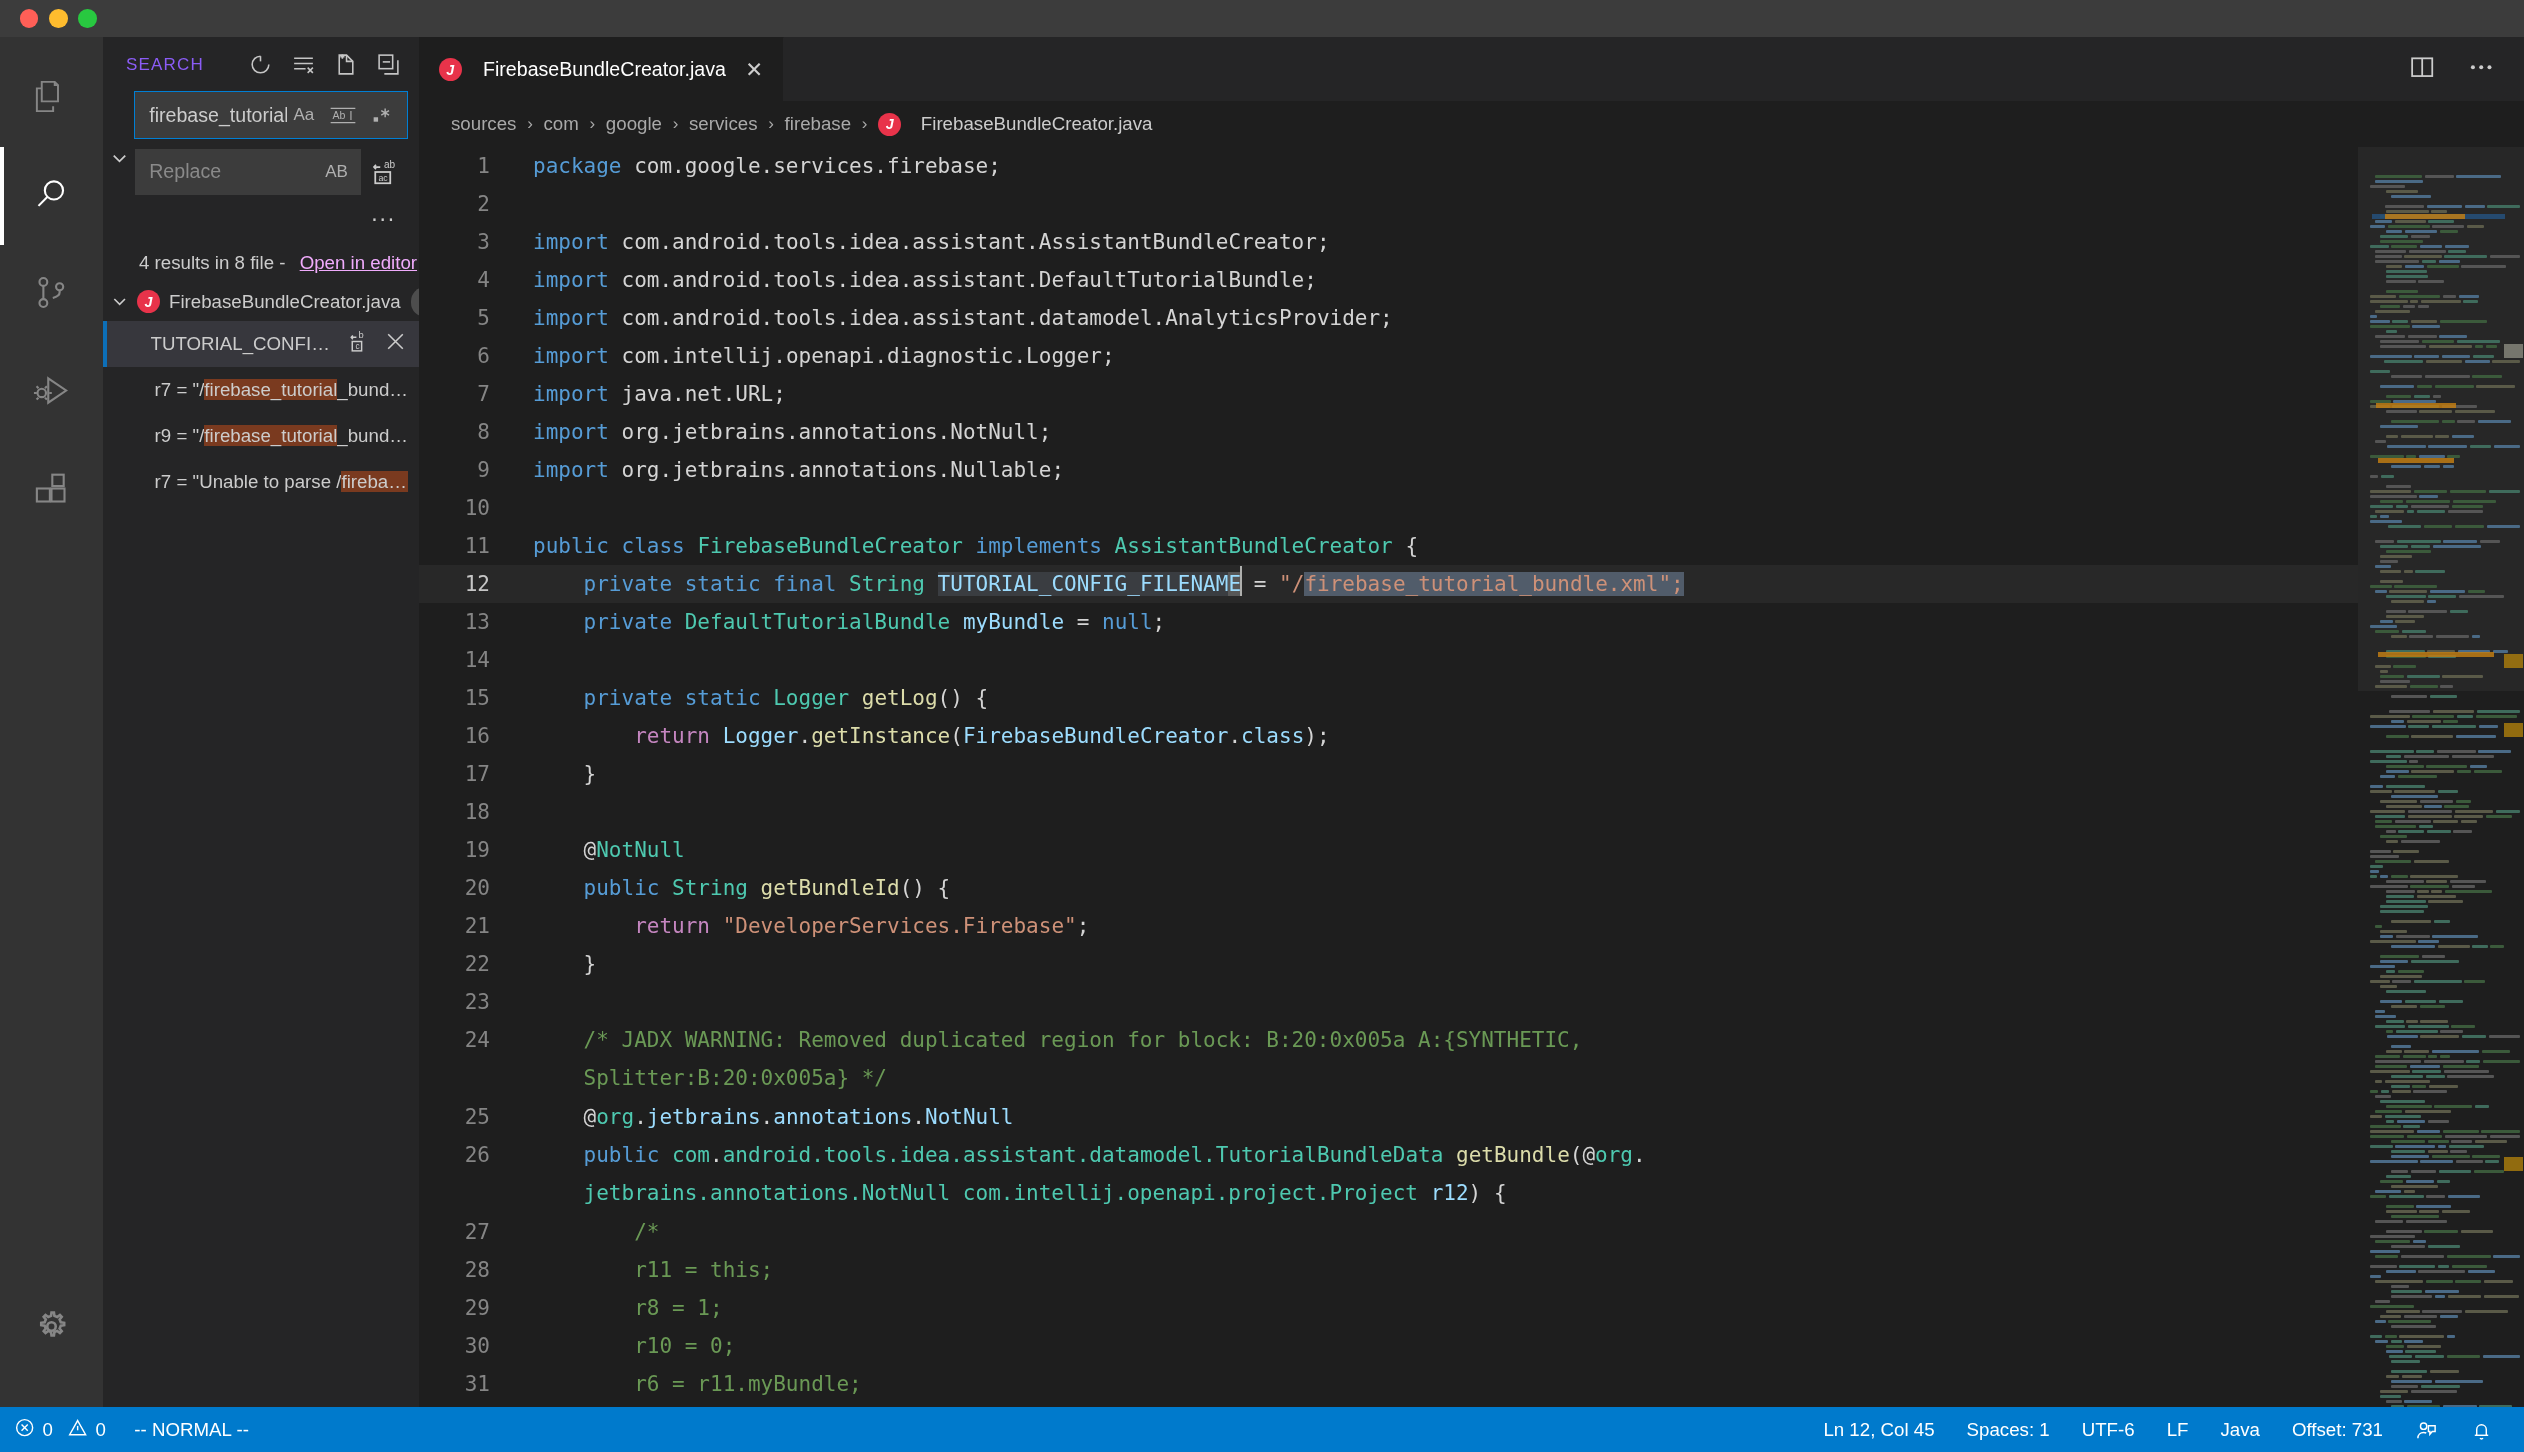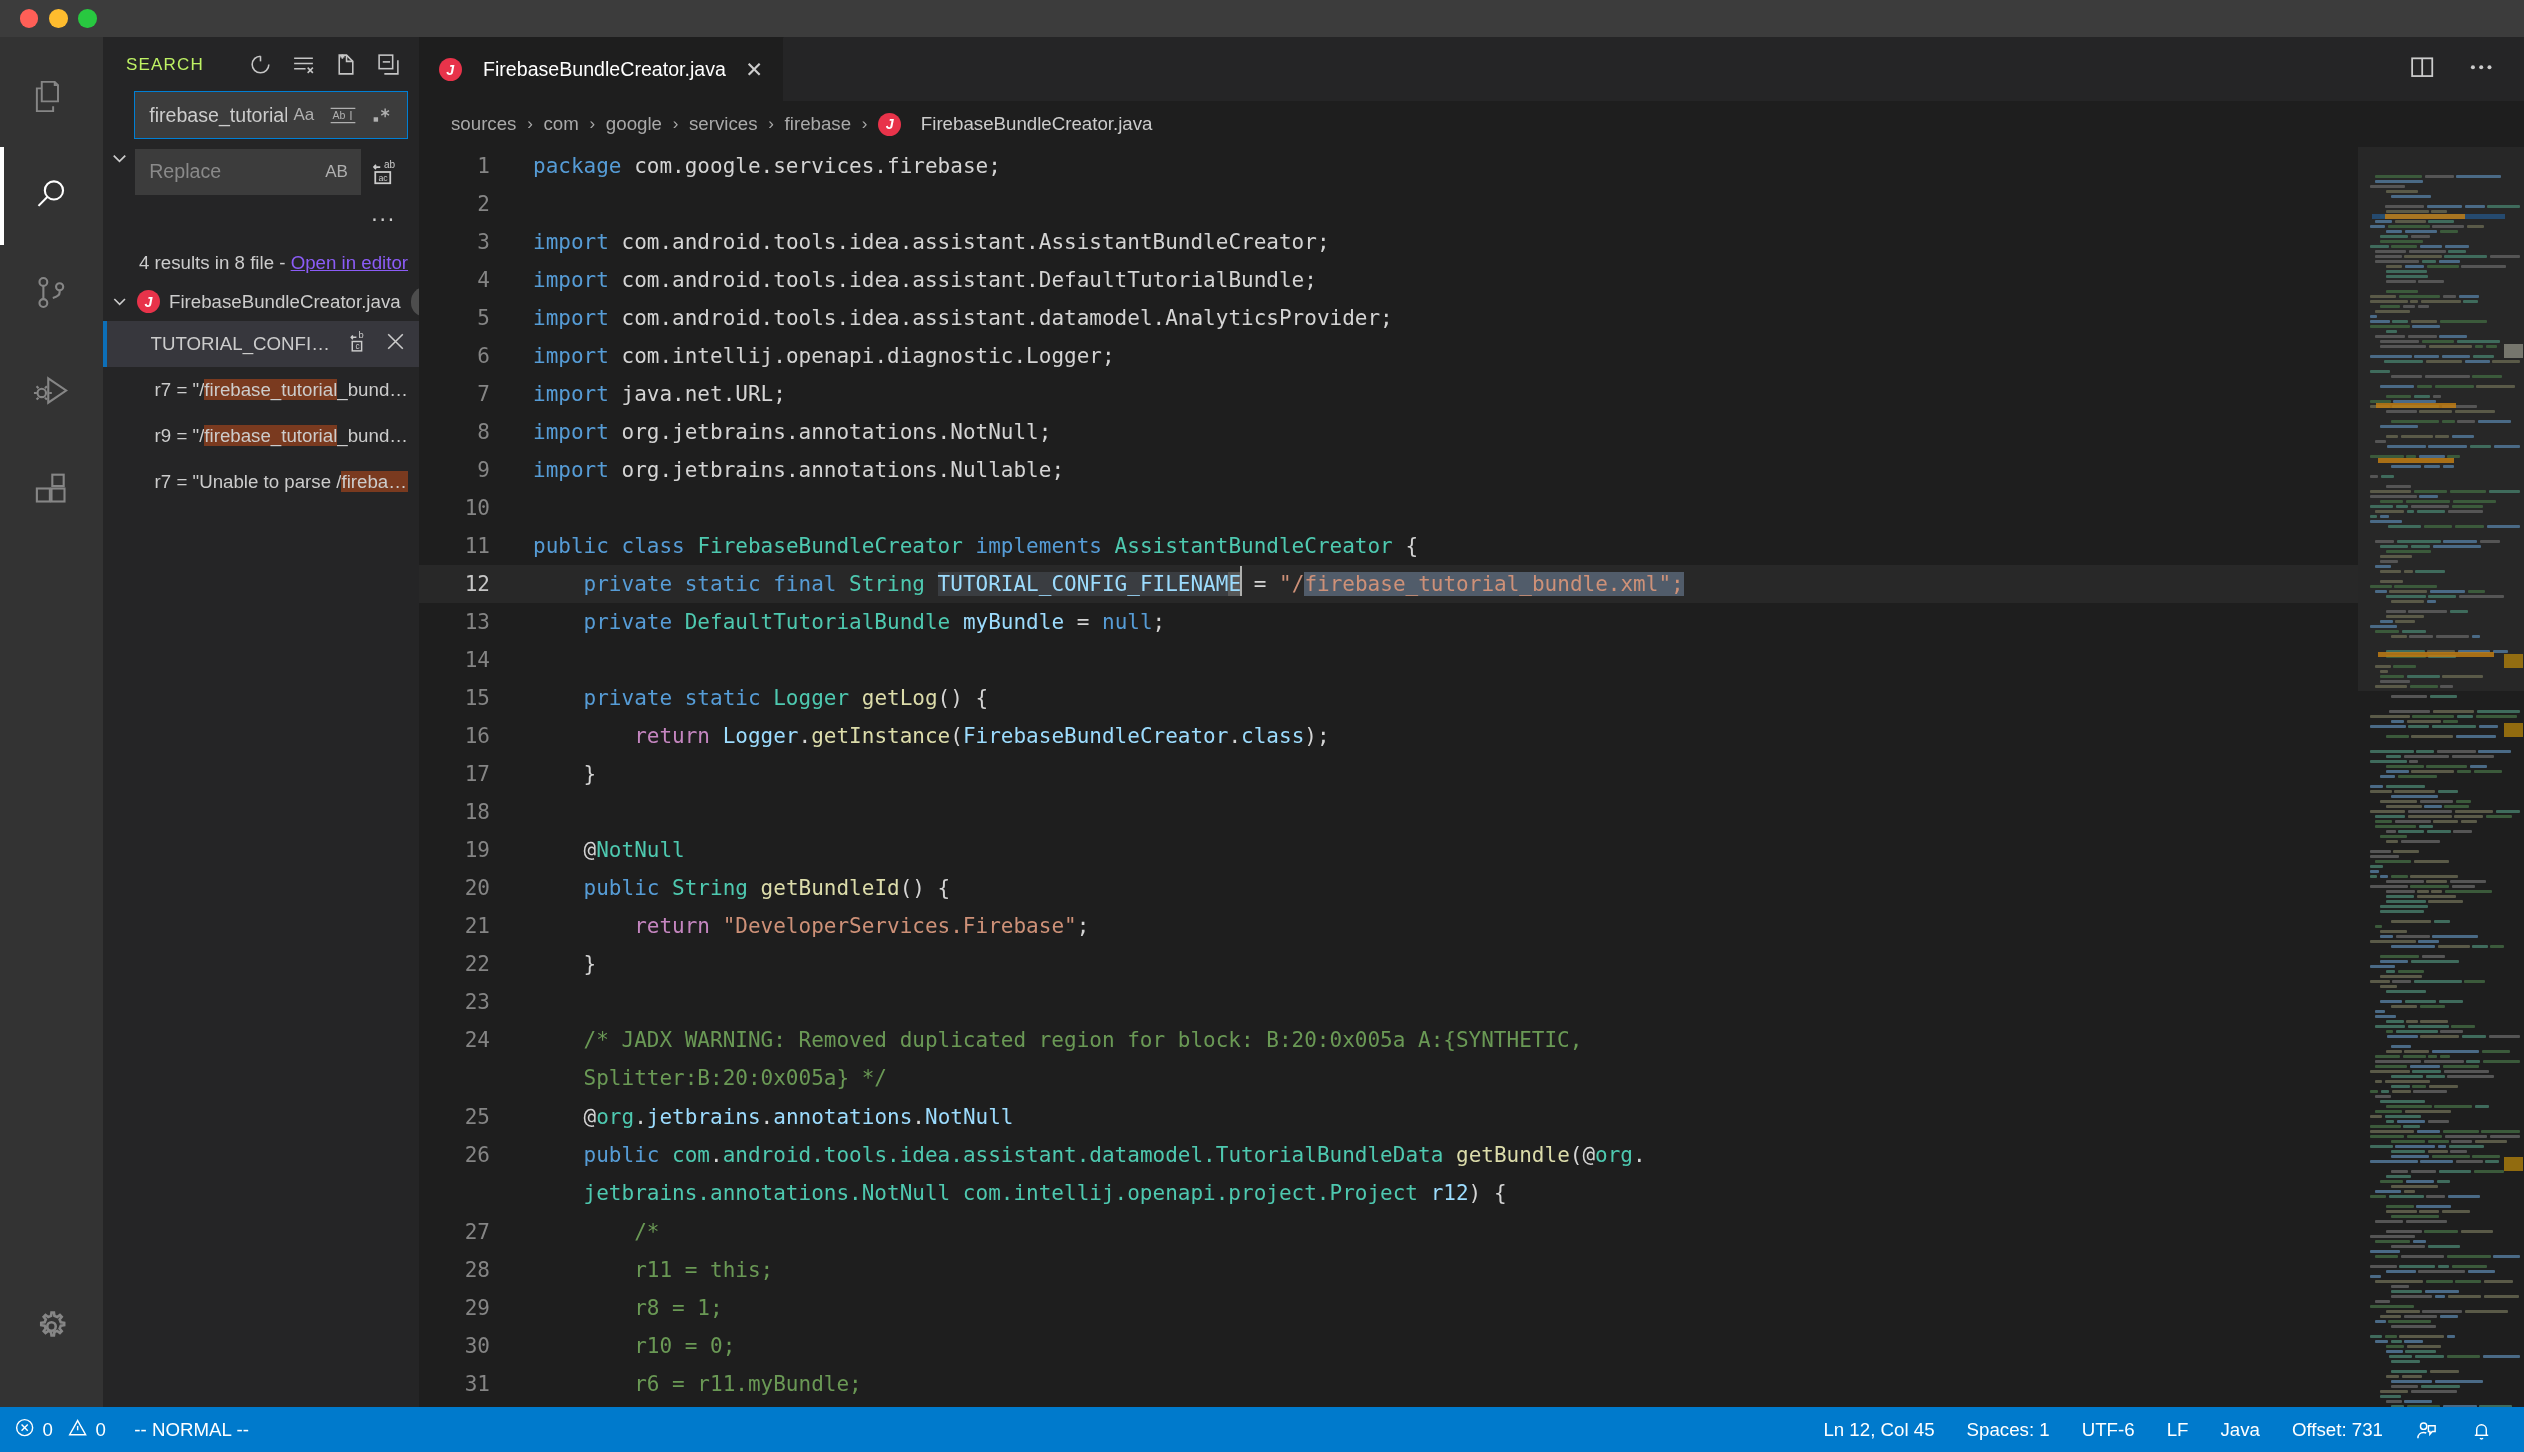--- a/index.html
+++ b/index.html
@@ -47,21 +47,21 @@
 
   
   .sidebar {
     width: 316px; flex: 0 0 316px; background: #252526;
     display: flex; flex-direction: column; min-width: 0;
   }
   .sb-header {
     height: 55px; display: flex; align-items: center; padding: 0 16px 0 23px;
     flex: 0 0 55px;
   }
-  .sb-title { font-size: 17px; letter-spacing: 1.2px; color: #bef264; flex: 1 1 auto; }
+  .sb-title { font-size: 17px; letter-spacing: 1.2px; color: #8b5cf6; flex: 1 1 auto; }
   .sb-actions { display: flex; gap: 12.4px; align-items: center; color: #c5c5c5; }
   .sb-act { width: 30px; height: 30px; display: flex; align-items: center; justify-content: center; }
 
   .search-widget { padding: 0 12.4px 0 0; display: flex; }
   .twisty {
     width: 32px; flex: 0 0 32px; display: flex; justify-content: center; padding-top: 55px;
     color: #cccccc;
   }
   .search-fields { flex: 1 1 auto; min-width: 0; }
 
@@ -84,21 +84,21 @@
   .replace-all {
     width: 46px; flex: 0 0 46px; height: 46px; display: flex; align-items: center; justify-content: center;
     color: #cccccc;
   }
   .ellipsis-row { display: flex; justify-content: flex-end; padding-right: 10.7px; height: 32px; }
   .ellipsis-btn { color: #cccccc; font-size: 23px; line-height: 16px; letter-spacing: 1.8px; }
 
   .results-msg {
     padding: 14.2px 0 9px 36px; font-size: 18.7px; color: #cccccc;
   }
-  .results-msg a { color: #8b5cf6; text-decoration: underline; }
+  .results-msg a { color: #f0abfc; text-decoration: underline; margin-left: 9px; }
 
   .tree { font-size: 18.7px; color: #cccccc; }
   .tree-row {
     display: flex; align-items: center; height: 38px; padding-right: 9px; white-space: nowrap;
   }
   .tree-row .indent-twisty { width: 34px; flex: 0 0 34px; display: flex; justify-content: center; color: #cccccc; }
   .java-badge {
     width: 23px; height: 23px; border-radius: 50%; background: #e8334a; color: #ffffff;
     font-size: 14.2px; font-style: italic; font-weight: bold;
     display: flex; align-items: center; justify-content: center; flex: 0 0 23px; margin-right: 9px;

